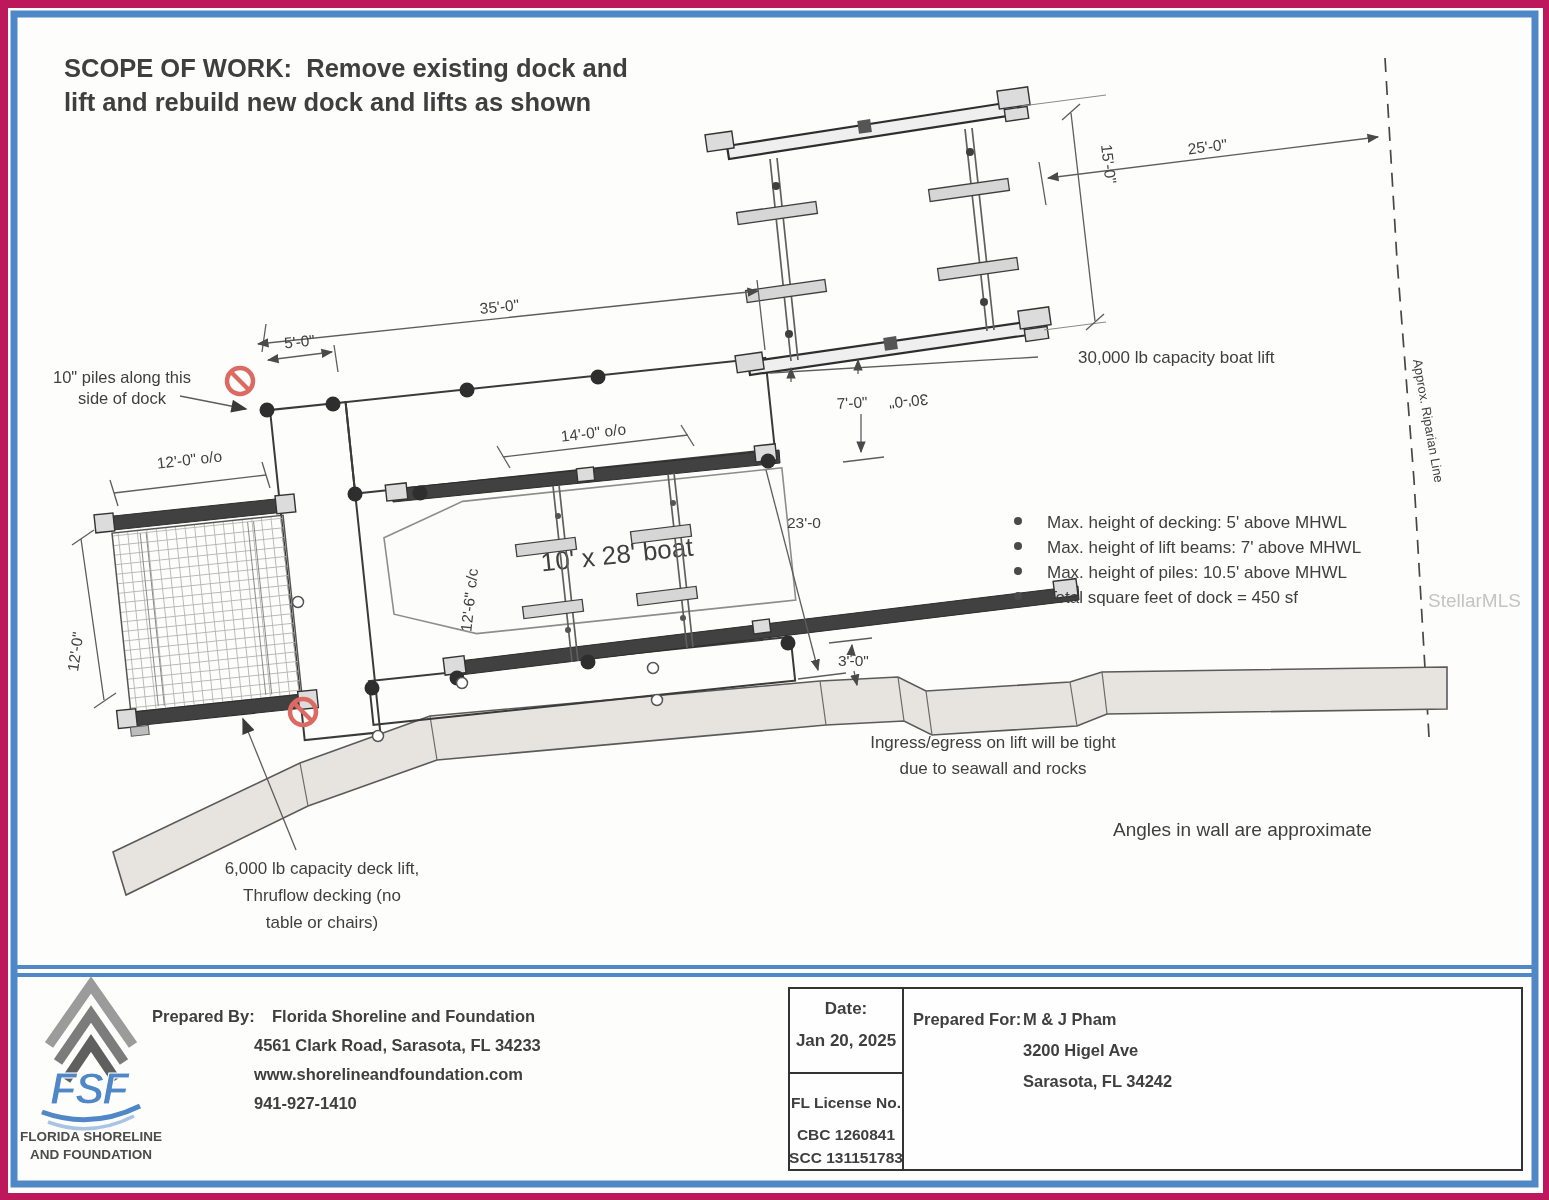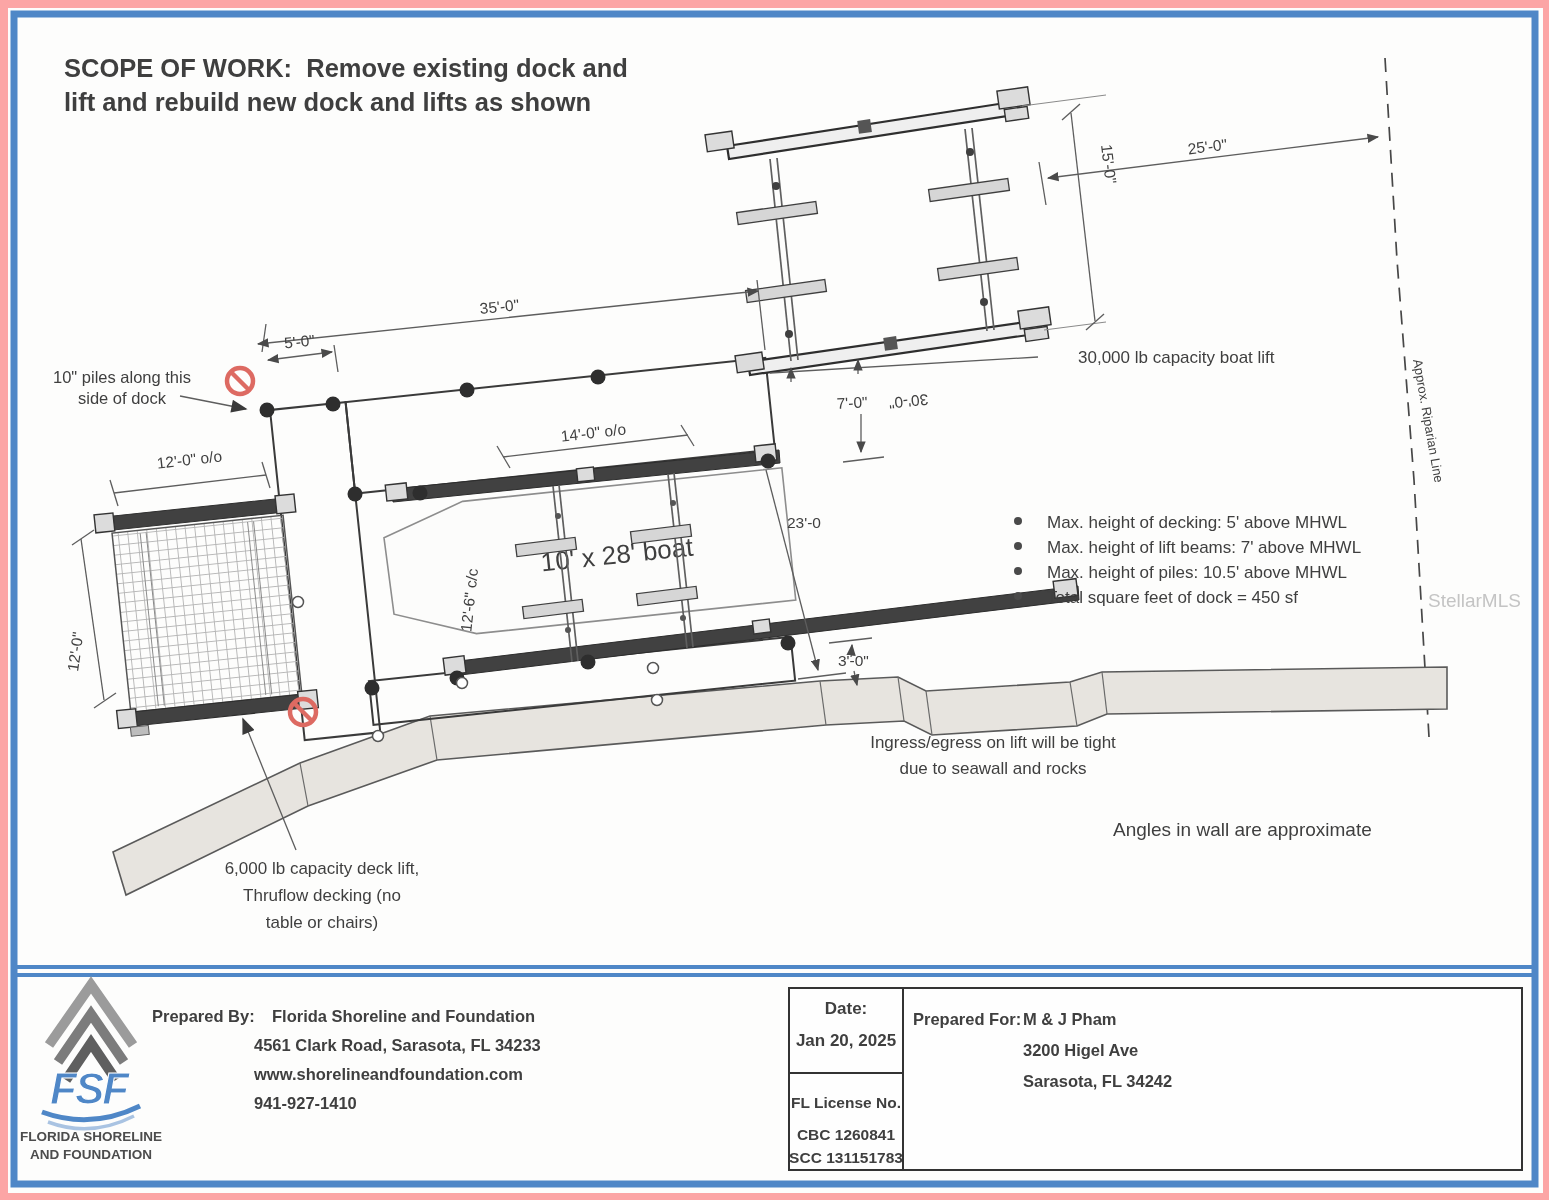--- a/index.html
+++ b/index.html
@@ -1,16 +1,16 @@
 <!DOCTYPE html>
 <html style="--border_blue: #4f87c7; --prohibit_red: #dd6a62; --seawall_fill: #e7e4df; --ink: #3f3f3f; --watermark_gray: #c4c4c4;"><head>
 <meta charset="utf-8">
 <style>
   html,body{margin:0;padding:0;background:#000;}
-  .canvas{position:relative;width:1549px;height:1200px;background:#fca5a5;overflow:hidden;
+  .canvas{position:relative;width:1549px;height:1200px;background:#be185d;overflow:hidden;
           font-family:"Liberation Sans", sans-serif;}
   svg text{font-family:"Liberation Sans", sans-serif; fill:var(--ink,#3f3f3f); white-space:pre;}
   .b{font-weight:bold;}
   .mid{text-anchor:middle;}
   .s13{font-size:13px}.s15{font-size:15.5px}.s16{font-size:16.5px}.s17{font-size:17px}
   .s19{font-size:19px}.s25{font-size:25.5px}.s26{font-size:26px}
   .dim{stroke:#5d5d5d;stroke-width:1.3;fill:none;}
   .thin{stroke:#8a8a8a;stroke-width:1;fill:none;}
   .edge{stroke:#3a3a3a;stroke-width:2;fill:none;}
   .rail{stroke:#5f5f5f;stroke-width:1.7;fill:none;}

